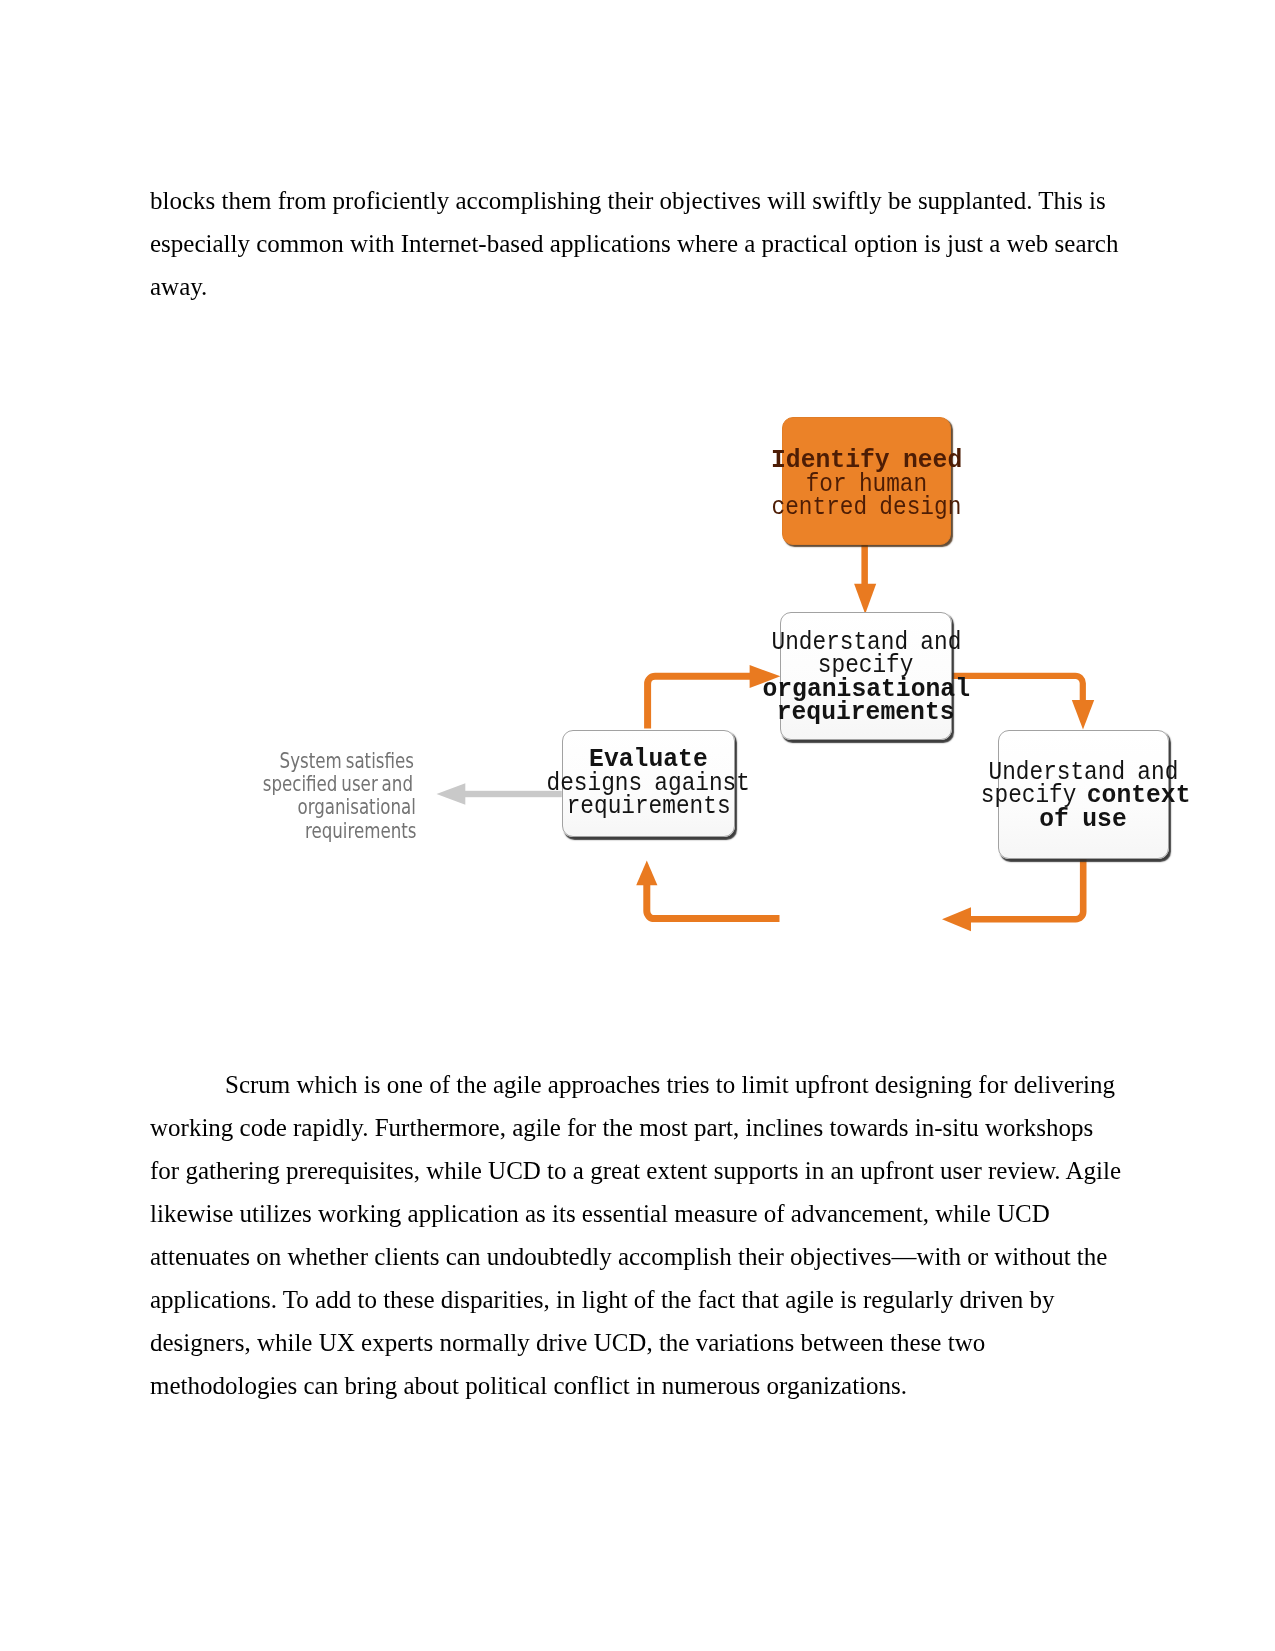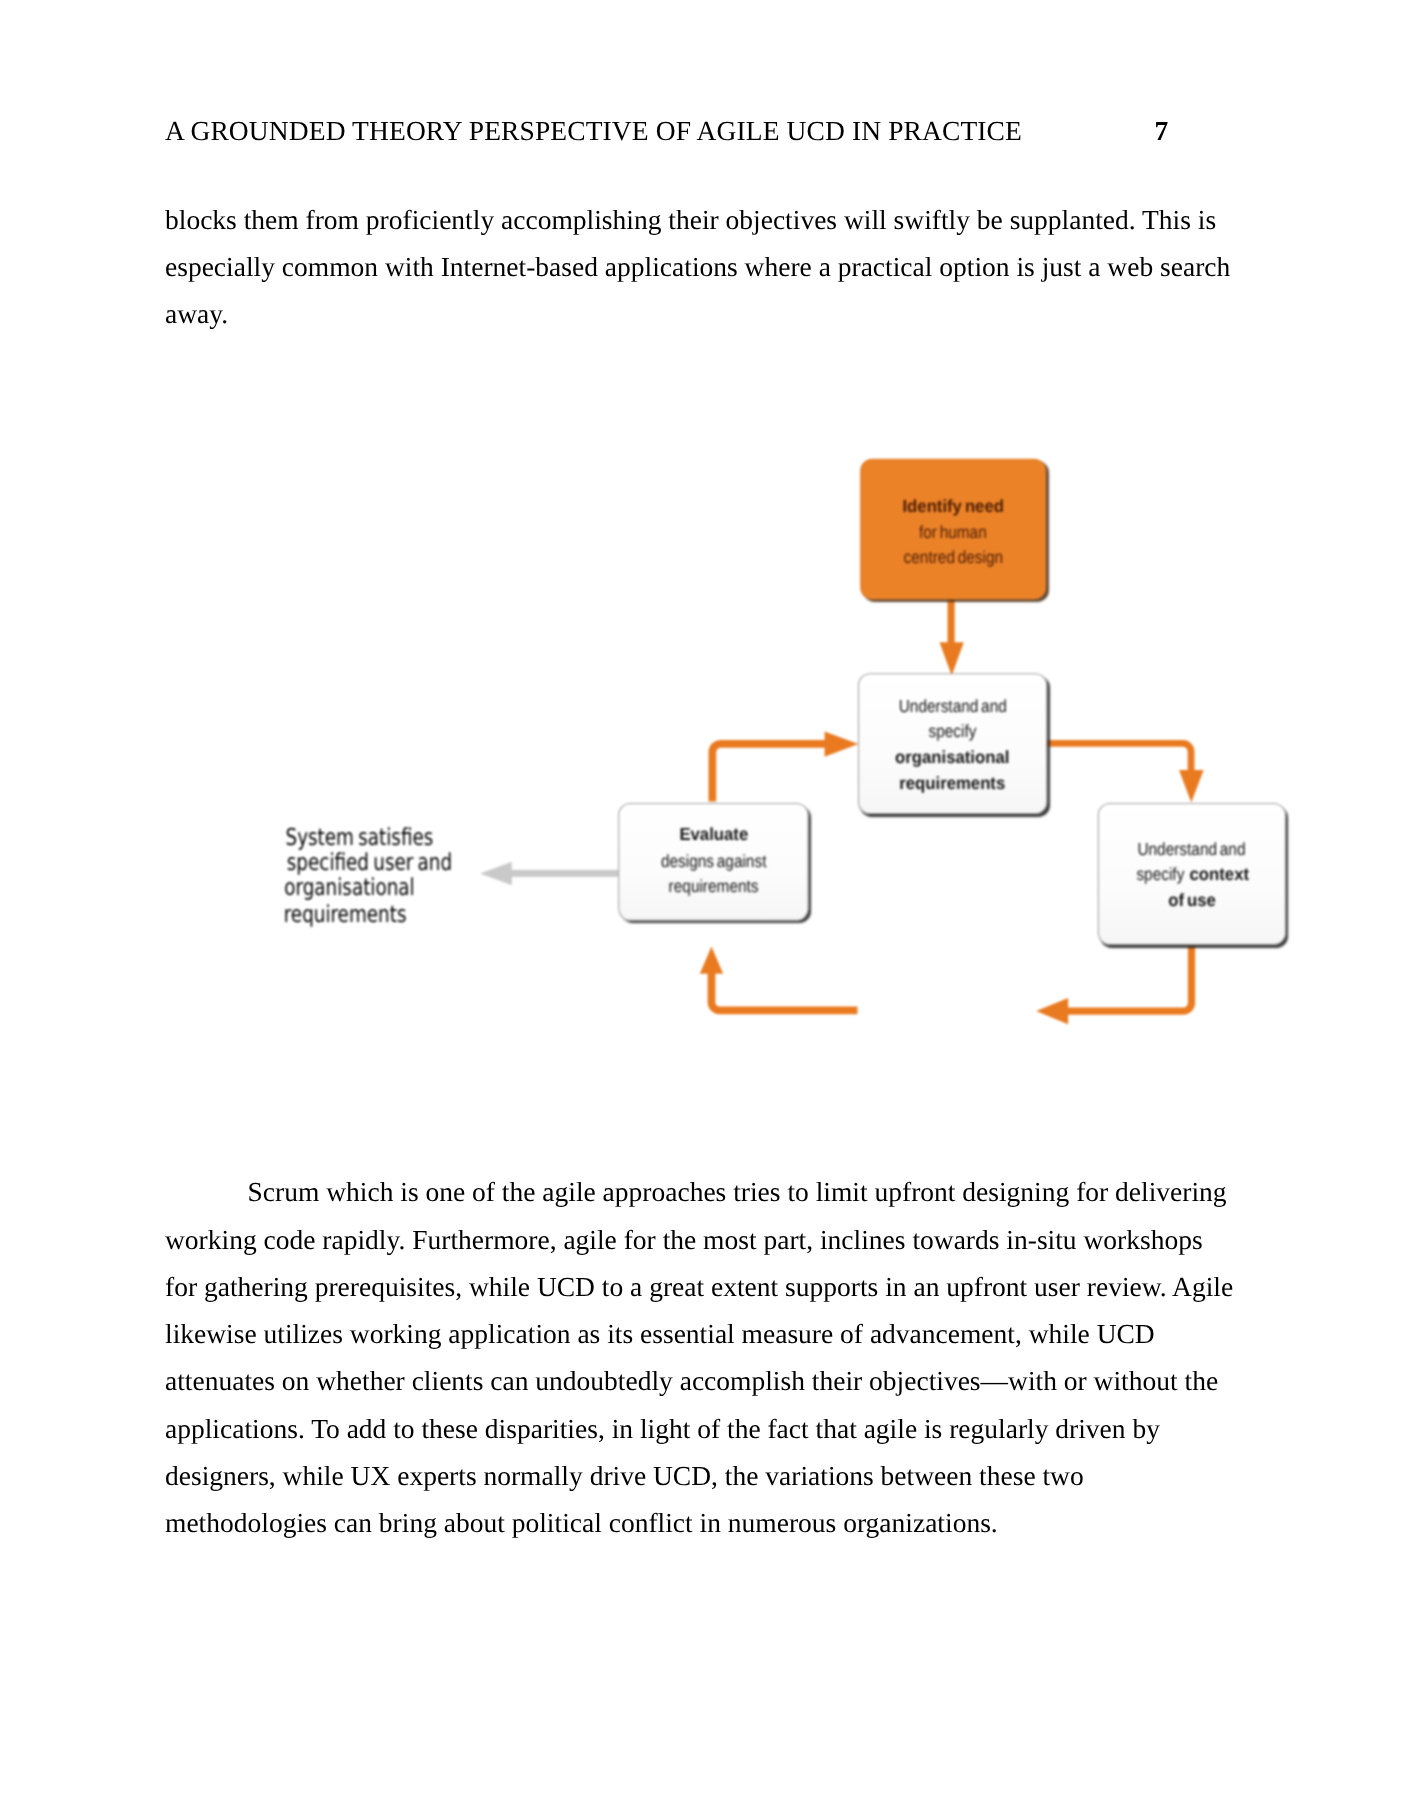--- a/index.html
+++ b/index.html
@@ -28,22 +28,22 @@
 
   
   #figure { position:absolute; left:250px; top:405px; width:940px; height:610px; filter:blur(0.75px); }
   #fig-svg { position:absolute; left:0; top:0; }
 
   .nbox {
     position:absolute;
     box-sizing:border-box;
     border-radius:11px;
     display:flex; flex-direction:column; justify-content:center; align-items:center;
-    font-family:Liberation Sans, sans-serif;
-    font-size:16px;
+    font-family:Liberation Mono, monospace;
+    font-size:26px;
     color:#131313;
   }
   .nbox.white {
     background:linear-gradient(180deg,#ffffff 0%,#fcfcfc 60%,#f6f6f6 100%);
     border:1.2px solid #a2a2a2;
     box-shadow: 2.2px 2.4px 1.2px -0.4px rgba(45,45,45,0.92);
     text-align: center;
   }
   .nbox.orange {
     background:#EB8228;
@@ -68,35 +68,31 @@
   .nl.mix { position:relative; left:-3px; }
 
   #box-identify { left:532px; top:12px;  width:169px; height:128px; padding-top:7px; }
   #box-org      { left:530px; top:207px; width:172px; height:128px; padding-top:3px; }
   #box-ctx      { left:748px; top:325px; width:171px; height:129px; padding-top:3px; }
   #box-eva      { left:312px; top:325px; width:173px; height:107px; }
   #box-des      { left:530px; top:450px; width:172px; height:129px; padding-top:5px; }
 
   #outcome-label {
     position:absolute; left:0px; top:343.5px; width:174px;
-    text-align:left;
+    text-align:right;
     font-family:"DejaVu Sans Condensed","DejaVu Sans",sans-serif;
-    font-size:21.2px; color:#000000;
+    font-size:21.2px; color:#737373;
   }
   #outcome-label .nl { line-height:23.2px; }
 </style>
 </head>
 <body>
 
 <div class="page">
 
-  <div class="runhead">
-    <span class="title">A GROUNDED THEORY PERSPECTIVE OF AGILE UCD IN PRACTICE</span>
-    <span class="pageno">7</span>
-  </div>
 
   <div class="para" id="p1">
     <span>blocks them from proficiently accomplishing their objectives will swiftly be supplanted. This is especially common with Internet-based applications where a practical option is just a web search away.</span>
   </div>
 
   <div id="figure">
     <svg id="fig-svg" width="940" height="610" viewBox="0 0 940 610">
 
       <g id="connectors">
 

